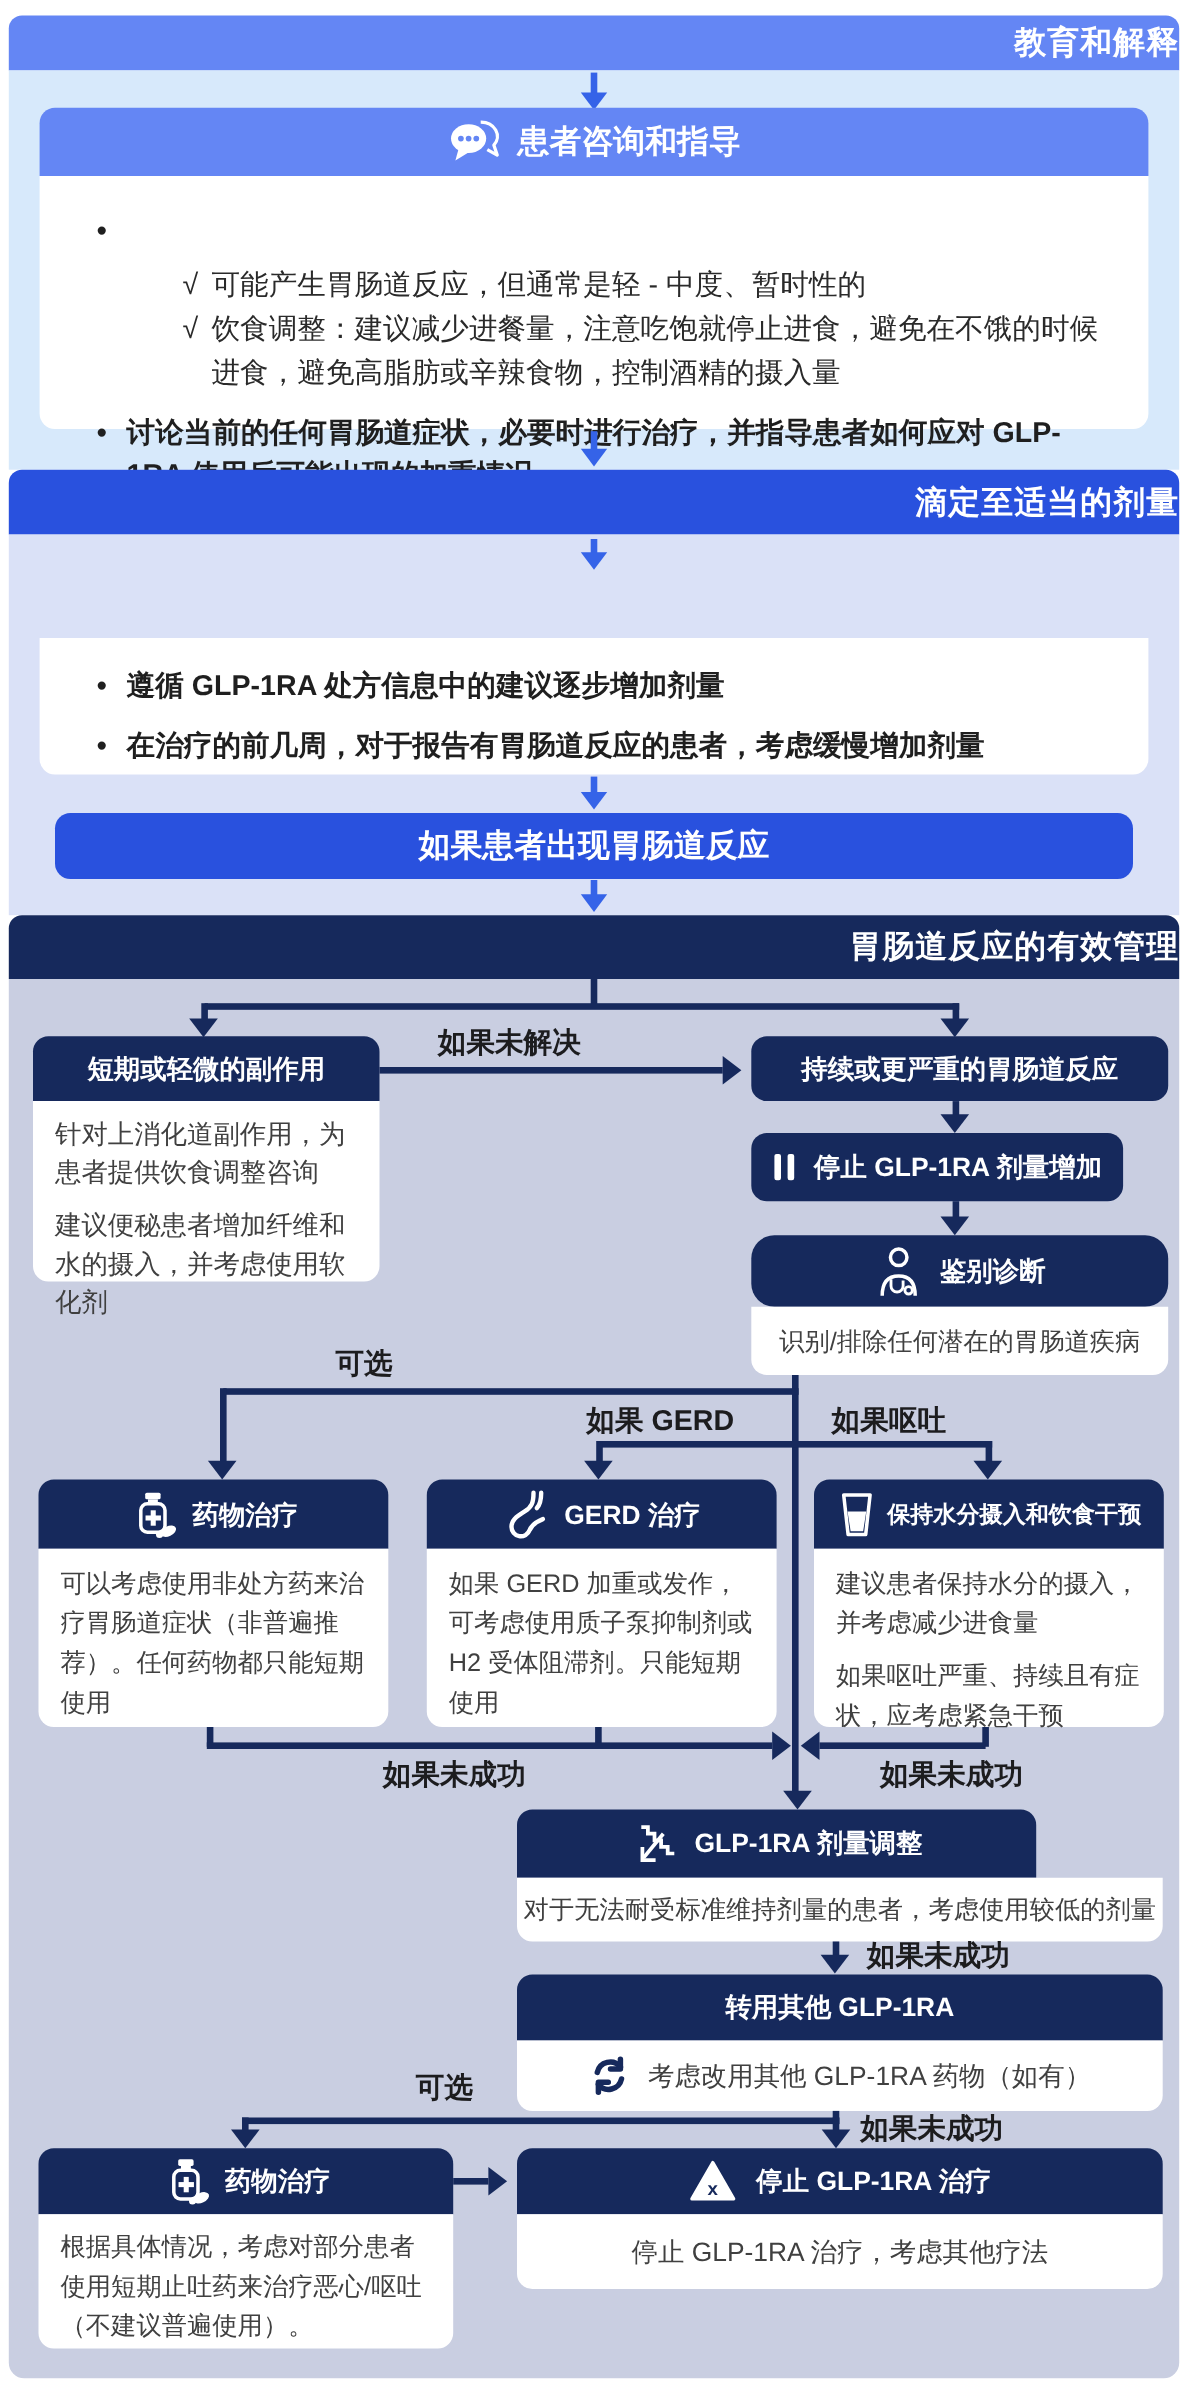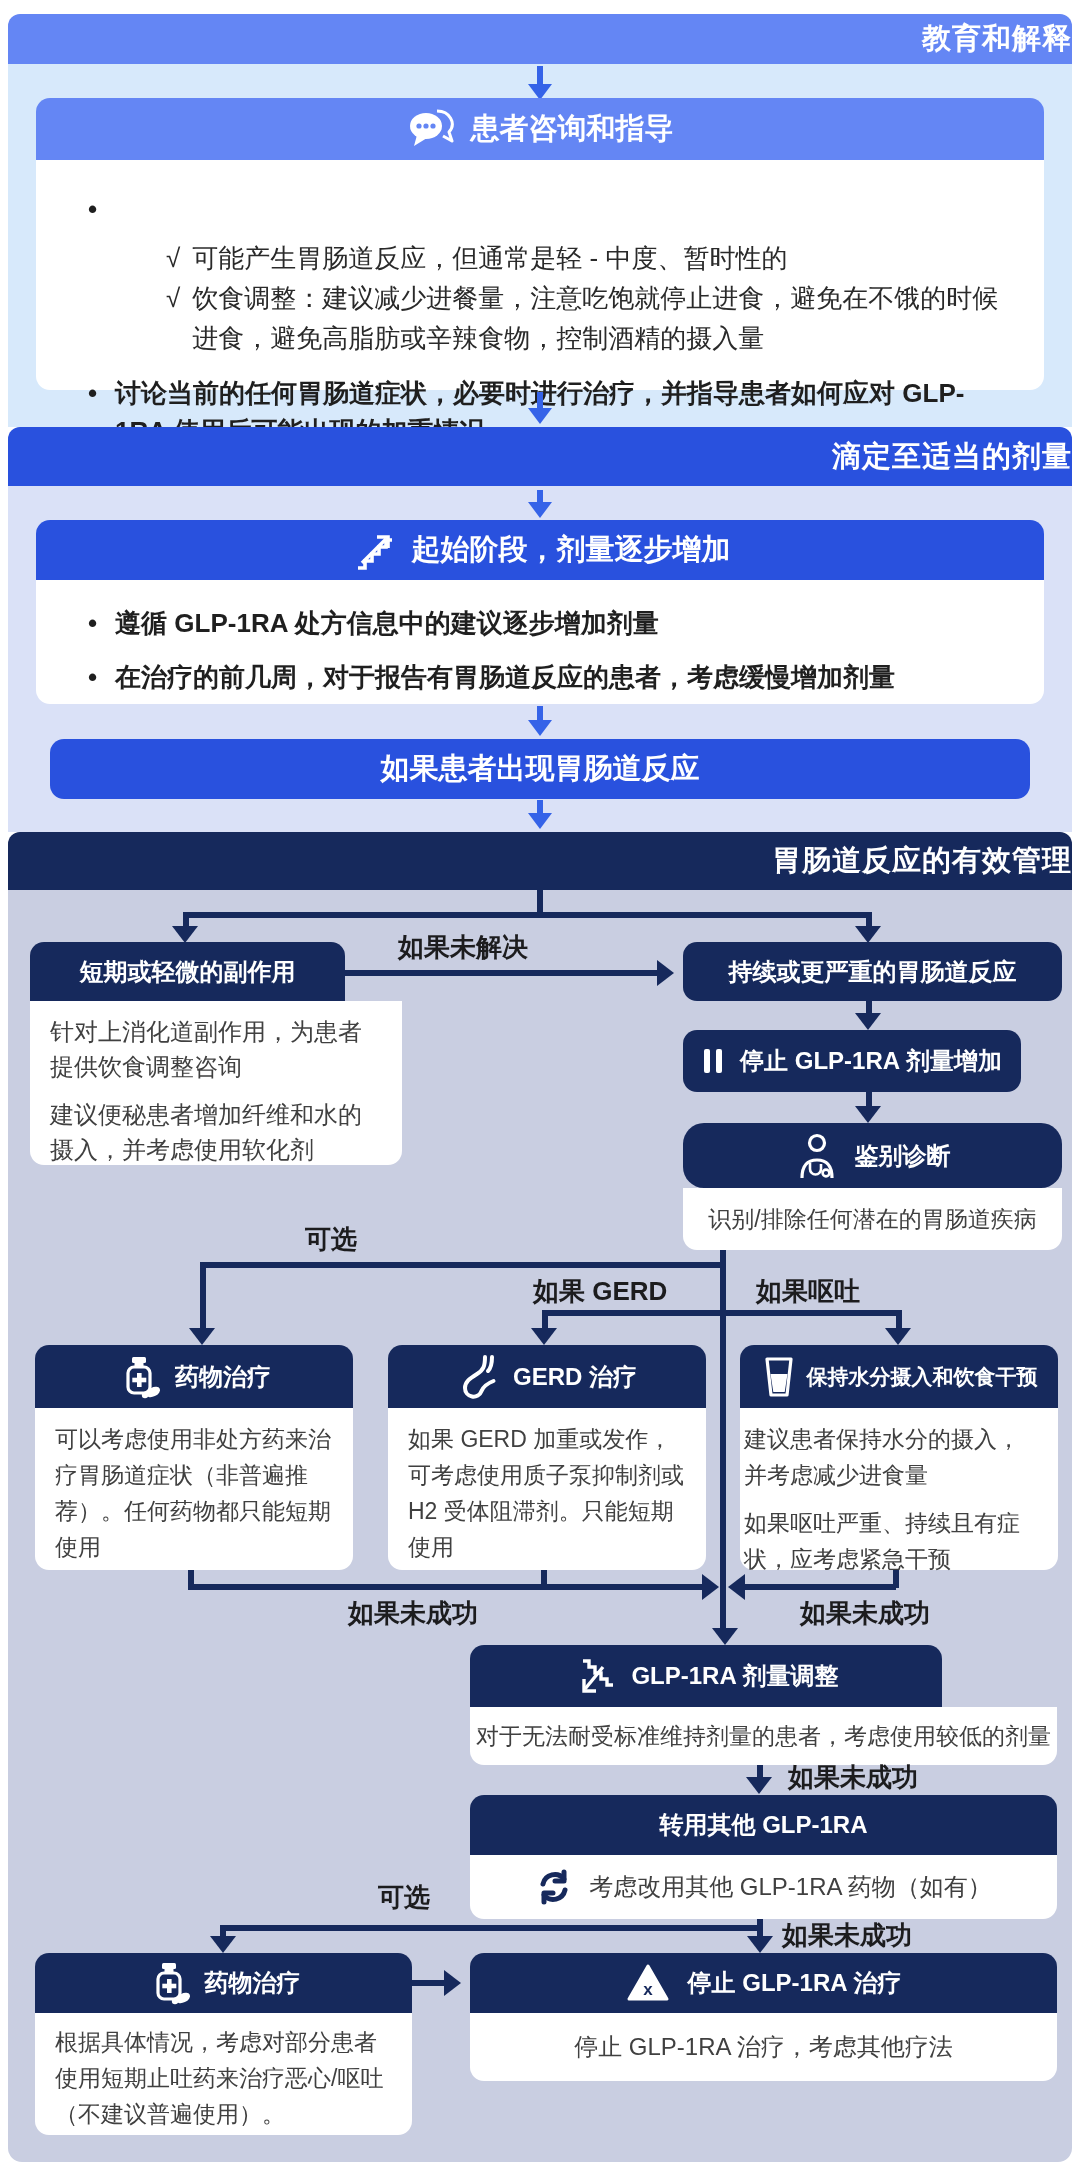--- a/index.html
+++ b/index.html
@@ -87,30 +87,20 @@
   <div class="bhd" style="left:528px;top:408px;"></div>
 
   <div class="banner r-top" style="top:427px;height:59px;background:var(--ry);">
     <span>滴定至适当的剂量</span>
   </div>
   <div class="sec" style="top:486px;height:346px;background:#DAE1F7;"></div>
 
   <div class="bvl" style="left:537px;top:490px;height:14px;"></div>
   <div class="bhd" style="left:528px;top:502px;"></div>
 
-  <div class="card-head" style="left:36px;top:520px;width:1008px;height:60px;background:var(--ry);font-size:29px;">
-    <span>
-      <svg width="46" height="44" viewBox="0 0 46 44">
-        <path d="M8 40 h7 v-7 h7 v-7 h7 v-7 h7 v-7 h6" fill="none" stroke="#fff" stroke-width="3.6"></path>
-        <path d="M12 35 L36 11" stroke="#fff" stroke-width="3.6"></path>
-        <path d="M27 9 H38 V20" fill="none" stroke="#fff" stroke-width="3.6"></path>
-      </svg>
-    </span>
-    <span>起始阶段，剂量逐步增加</span>
-  </div>
   <div class="card-body" style="left:36px;top:580px;width:1008px;height:124px;">
     <div style="padding:24px 44px 0 52px;">
       <div class="b-row">
         <span class="b-dot">•</span>
         <span>遵循 GLP-1RA 处方信息中的建议逐步增加剂量</span>
       </div>
       <div class="b-row" style="margin-top:16px;">
         <span class="b-dot">•</span>
         <span>在治疗的前几周，对于报告有胃肠道反应的患者，考虑缓慢增加剂量</span>
       </div>
@@ -135,21 +125,21 @@
   <div class="vl" style="left:537px;top:890px;height:26px;"></div>
   <div class="hl" style="left:186px;top:912px;width:686px;"></div>
   <div class="vl" style="left:183px;top:912px;height:16px;"></div>
   <div class="hd-d" style="left:172px;top:926px;"></div>
   <div class="vl" style="left:866px;top:912px;height:16px;"></div>
   <div class="hd-d" style="left:855px;top:926px;"></div>
 
   <div class="card-head" style="left:30px;top:942px;width:315px;height:59px;background:var(--nv);font-size:24px;">
     <span>短期或轻微的副作用</span>
   </div>
-  <div class="card-body" style="left:30px;top:1001px;width:372px;height:164px;font-size:24px;line-height:35px;">
+  <div class="card-body" style="left:30px;top:1001px;width:315px;height:164px;font-size:24px;line-height:35px;">
     <div style="padding:13px 20px 0 20px;">
       <p class="body-p">针对上消化道副作用，为患者提供饮食调整咨询</p>
       <p class="body-p" style="margin-top:13px;">建议便秘患者增加纤维和水的摄入，并考虑使用软化剂</p>
     </div>
   </div>
 
   <div class="lbl" style="left:398px;top:930px;">如果未解决</div>
   <div class="hl" style="left:345px;top:970px;width:312px;"></div>
   <div class="hd-r" style="left:657px;top:960px;"></div>
 
@@ -242,21 +232,21 @@
   <div class="card-head" style="left:740px;top:1345px;width:318px;height:63px;background:var(--nv);font-size:21px;gap:10px;">
     <span>
       <svg width="36" height="42" viewBox="0 0 36 42">
         <path d="M6 3 L10 39 H26 L30 3 Z" fill="none" stroke="#fff" stroke-width="3.2" stroke-linejoin="round"></path>
         <path d="M9.5 18 L12.3 36 H23.7 L26.5 18 Z" fill="#fff"></path>
       </svg>
     </span>
     <span>保持水分摄入和饮食干预</span>
   </div>
   <div class="card-body" style="left:740px;top:1408px;width:318px;height:162px;font-size:23px;line-height:36px;">
-    <div style="padding:13px 18px 0 4px;">
+    <div style="padding:13px 18px 0 20px;">
       <p class="body-p">建议患者保持水分的摄入，并考虑减少进食量</p>
       <p class="body-p" style="margin-top:12px;">如果呕吐严重、持续且有症状，应考虑紧急干预</p>
     </div>
   </div>
 
   <div class="vl" style="left:188px;top:1570px;height:18px;"></div>
   <div class="vl" style="left:541px;top:1570px;height:18px;"></div>
   <div class="hl" style="left:188px;top:1584px;width:514px;"></div>
   <div class="hd-r" style="left:702px;top:1574px;"></div>
   <div class="vl" style="left:893px;top:1570px;height:18px;"></div>

